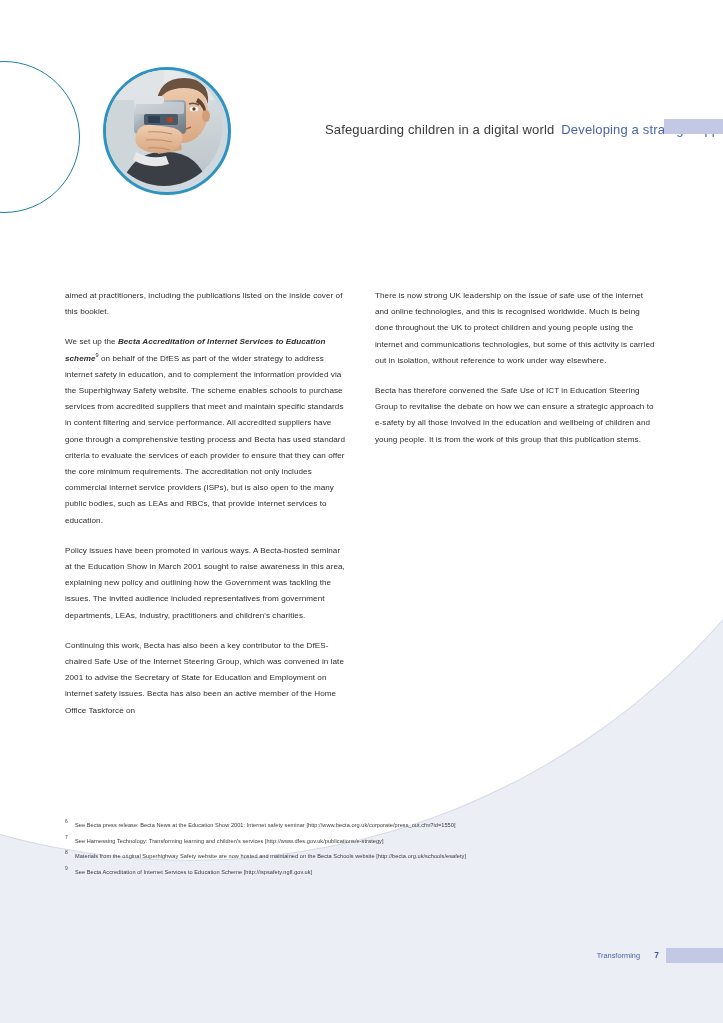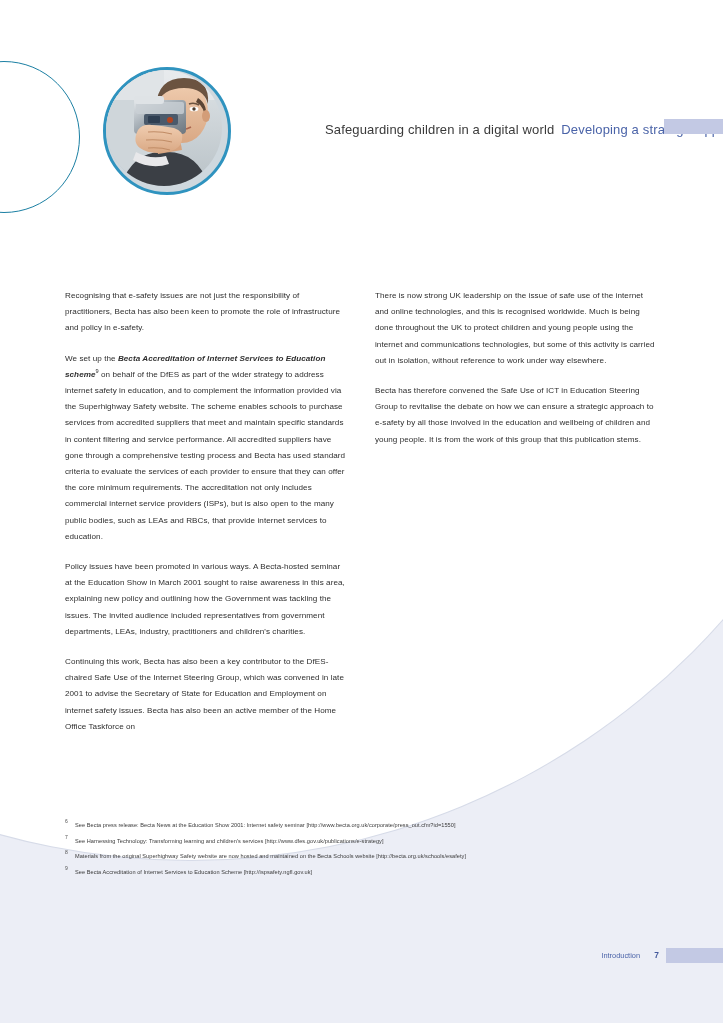--- a/index.html
+++ b/index.html
@@ -254,21 +254,21 @@
     </svg>
   </div>
 
   <div class="header-text">
     <span class="hdr-a">Safeguarding children in a digital world</span><span class="hdr-b">Developing a strategic approach to e-safety</span>
   </div>
   <div class="header-tab"></div>
 
   <div class="columns">
     <div class="col">
-      <p>Recognising that e-safety issues are not just the responsibility of practitioners, Becta has also been keen to promote the role of infrastructure and policy in e-safety.</p>
+      <p>aimed at practitioners, including the publications listed on the inside cover of this booklet.</p>
       <p>We set up the <em>Becta Accreditation of Internet Services to Education scheme</em><sup>9</sup> on behalf of the DfES as part of the wider strategy to address internet safety in education, and to complement the information provided via the Superhighway Safety website. The scheme enables schools to purchase services from accredited suppliers that meet and maintain specific standards in content filtering and service performance. All accredited suppliers have gone through a comprehensive testing process and Becta has used standard criteria to evaluate the services of each provider to ensure that they can offer the core minimum requirements. The accreditation not only includes commercial internet service providers (ISPs), but is also open to the many public bodies, such as LEAs and RBCs, that provide internet services to education.</p>
       <p>Policy issues have been promoted in various ways. A Becta-hosted seminar at the Education Show in March 2001 sought to raise awareness in this area, explaining new policy and outlining how the Government was tackling the issues. The invited audience included representatives from government departments, LEAs, industry, practitioners and children's charities.</p>
       <p>Continuing this work, Becta has also been a key contributor to the DfES-chaired Safe Use of the Internet Steering Group, which was convened in late 2001 to advise the Secretary of State for Education and Employment on internet safety issues. Becta has also been an active member of the Home Office Taskforce on</p>
     </div>
     <div class="col">
       <p>There is now strong UK leadership on the issue of safe use of the internet and online technologies, and this is recognised worldwide. Much is being done throughout the UK to protect children and young people using the internet and communications technologies, but some of this activity is carried out in isolation, without reference to work under way elsewhere.</p>
       <p>Becta has therefore convened the Safe Use of ICT in Education Steering Group to revitalise the debate on how we can ensure a strategic approach to e-safety by all those involved in the education and wellbeing of children and young people. It is from the work of this group that this publication stems.</p>
     </div>
   </div>
 
@@ -284,17 +284,17 @@
     <div class="footnote">
       <span class="fn-num">8</span>
       <span class="fn-text">Materials from the original Superhighway Safety website are now hosted and maintained on the Becta Schools website [http://becta.org.uk/schools/esafety]</span>
     </div>
     <div class="footnote">
       <span class="fn-num">9</span>
       <span class="fn-text">See Becta Accreditation of Internet Services to Education Scheme [http://ispsafety.ngfl.gov.uk]</span>
     </div>
   </div>
 
-  <div class="footer-label">Introduction</div>
+  <div class="footer-label">Transforming</div>
   <div class="footer-page">7</div>
   <div class="footer-tab"></div>
 
 </div>
 
 </body></html>

